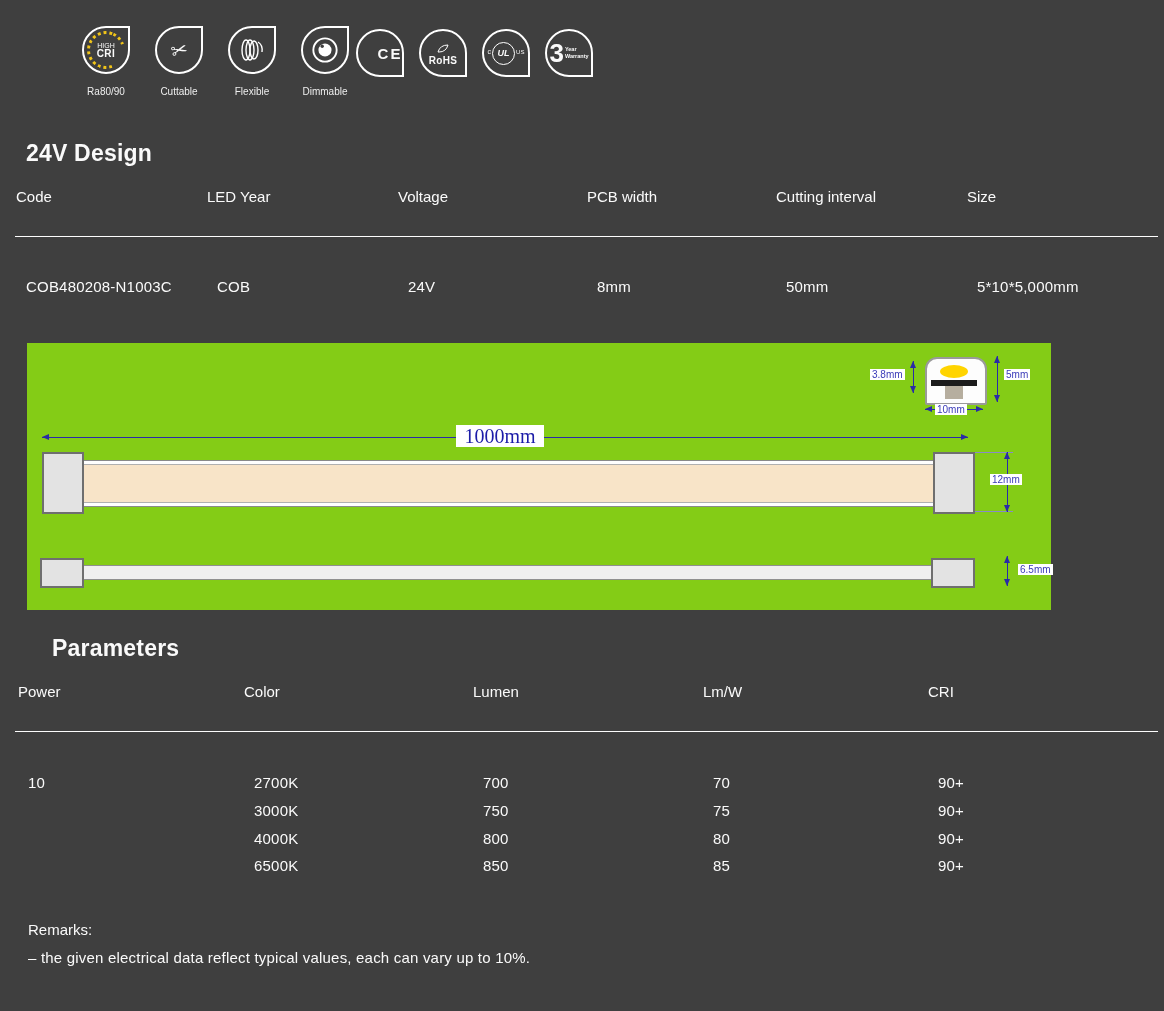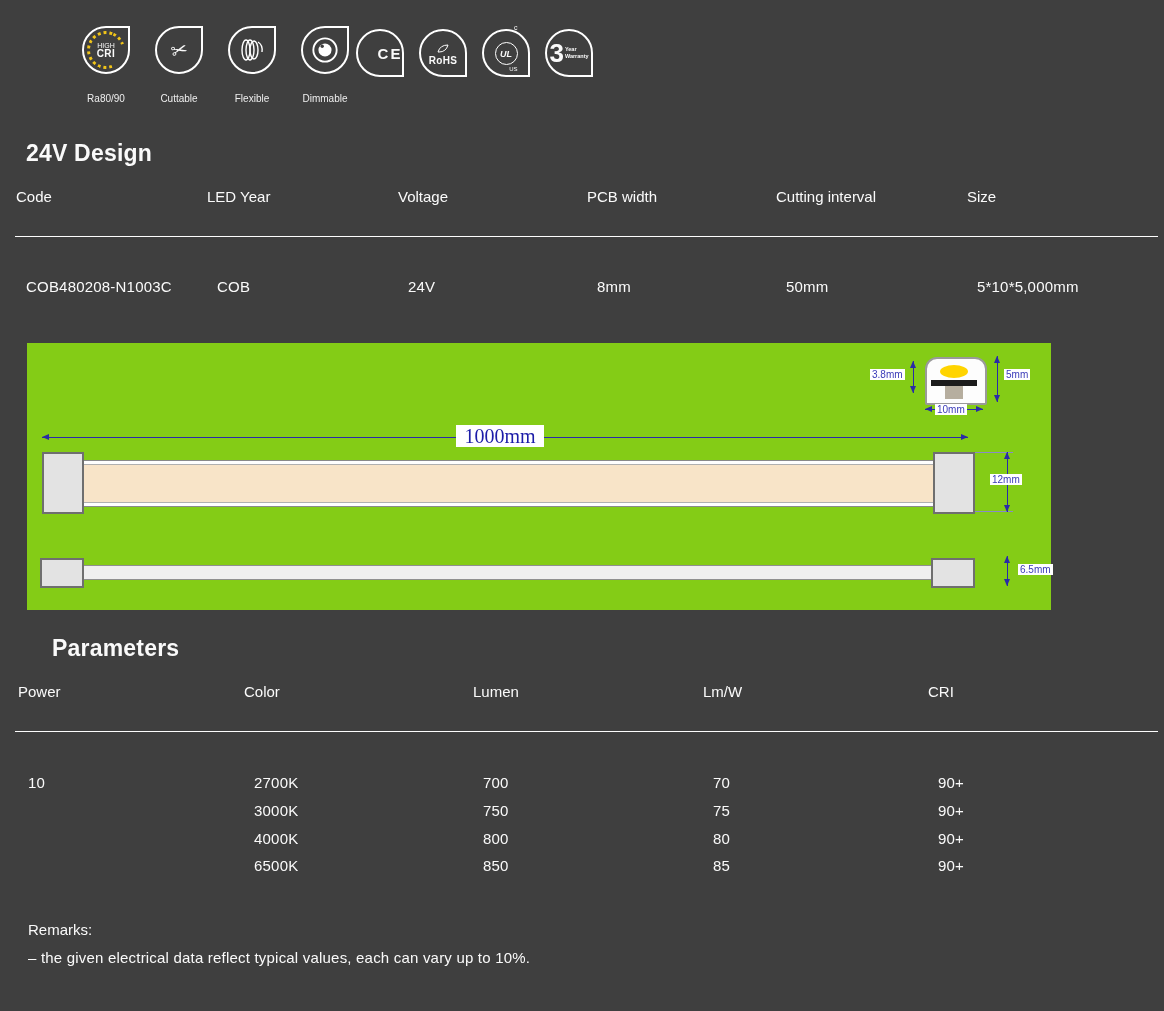--- a/index.html
+++ b/index.html
@@ -6,34 +6,34 @@
   body{
     width:1164px;height:1011px;position:relative;overflow:hidden;
     background:#3f3f3f;color:#fafafa;
     font-family:"Liberation Sans",sans-serif;
   }
   
   .feature-badges{position:absolute;left:76px;top:26px;display:flex;gap:13px;}
   .feature-badge{width:60px;text-align:center;}
   .drop{width:44px;height:44px;border:2px solid #fff;border-radius:50% 0 50% 50%;
         margin:0 auto;display:flex;align-items:center;justify-content:center;position:relative;}
-  .feature-label{font-size:10px;color:#eee;margin-top:19px;}
+  .feature-label{font-size:10px;color:#eee;margin-top:12px;}
   .cri-arc{position:absolute;width:32px;height:32px;border-radius:50%;
            border:3px dotted #f0c419;border-right-color:transparent;transform:rotate(25deg);}
   .cri-text{position:relative;text-align:center;line-height:1;}
   .cri-line1{font-size:7px;display:block;}
   .cri-line2{font-size:10px;font-weight:bold;display:block;letter-spacing:.5px;}
   .scissors{font-size:20px;transform:rotate(-15deg);line-height:1;}
   .cert-badges{position:absolute;left:356px;top:29px;display:flex;gap:15px;}
   .cert{width:44px;height:44px;border:2px solid #fff;border-radius:50% 50% 0 50%;
         display:flex;align-items:center;justify-content:center;}
   .ce-text{font-size:15px;font-weight:bold;letter-spacing:2px;margin-left:20px;}
   .rohs-wrap{text-align:center;line-height:1;}
   .rohs-text{font-size:10px;font-weight:bold;letter-spacing:.3px;}
-  .ul-wrap{display:flex;align-items:center;gap:1px;flex-direction:column;}
+  .ul-wrap{display:flex;align-items:center;gap:1px;}
   .ul-left{font-size:7px;align-self:flex-end;margin-bottom:10px;}
   .ul-circle{width:21px;height:21px;border:1.5px solid #fff;border-radius:50%;
              display:flex;align-items:center;justify-content:center;font-size:9px;font-weight:bold;font-style:italic;}
   .ul-right{font-size:6px;align-self:flex-end;margin-bottom:10px;}
   .war-wrap{display:flex;align-items:center;}
   .war-num{font-size:26px;font-weight:bold;line-height:1;}
   .war-col{display:flex;flex-direction:column;line-height:1.2;margin-left:1px;}
   .war-col span{font-size:5.5px;font-weight:bold;}
   
   .h1{position:absolute;font-size:23px;font-weight:bold;letter-spacing:.2px;}

